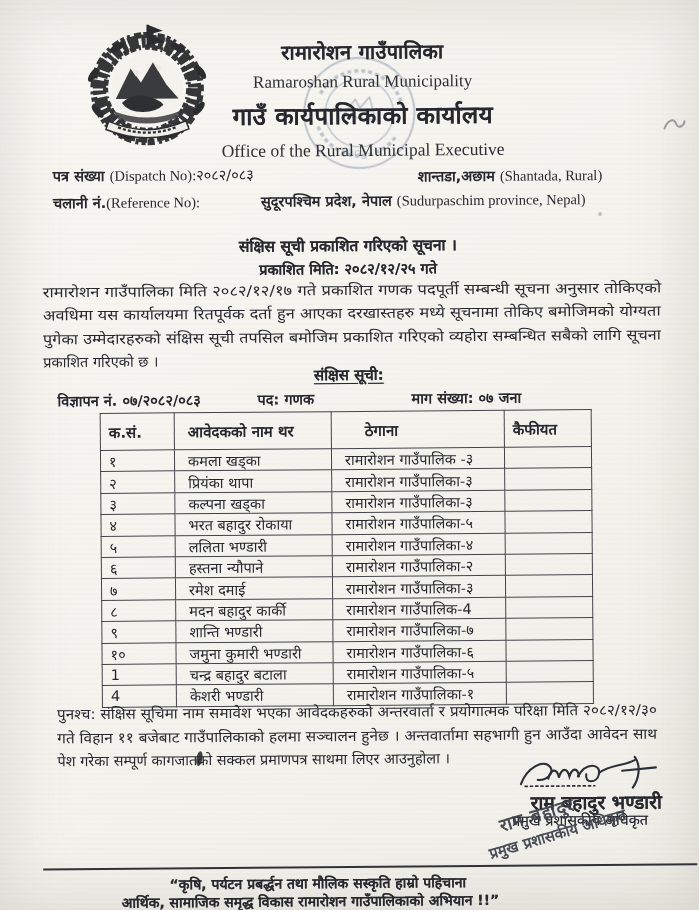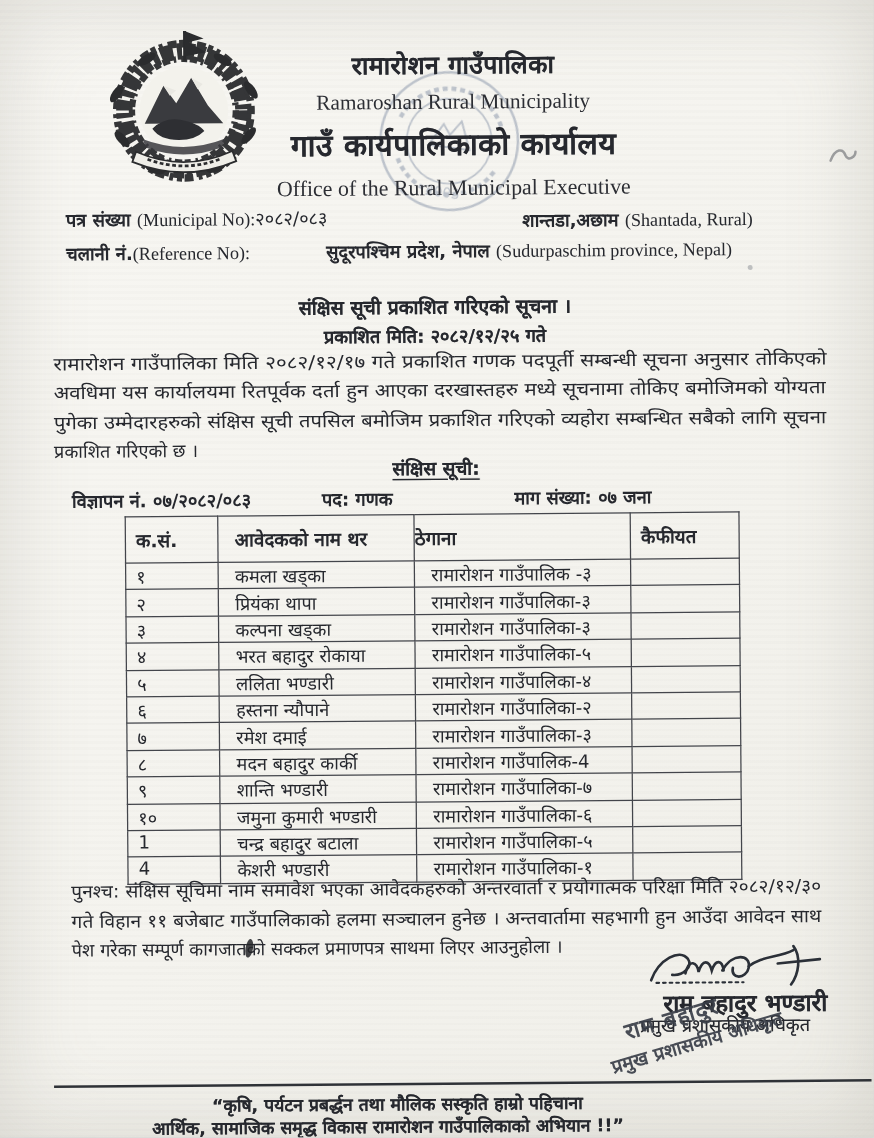--- a/index.html
+++ b/index.html
@@ -120,21 +120,21 @@
   </div>
 
   <div class="abs head-center">
     <div class="h-np1 soft">रामारोशन गाउँपालिका</div>
     <div class="h-en1 en">Ramaroshan Rural Municipality</div>
     <div class="h-np2 soft">गाउँ कार्यपालिकाको कार्यालय</div>
     <div class="h-en2 en">Office of the Rural Municipal Executive</div>
   </div>
 
   <div class="abs refline" style="left:55px;top:163px;">
-    <span class="lblnp">पत्र संख्या </span><span class="lblen">(Municipal No):</span><span class="refval">२०८२/०८३</span>
+    <span class="lblnp">पत्र संख्या </span><span class="lblen">(Dispatch No):</span><span class="refval">२०८२/०८३</span>
   </div>
   <div class="abs refline" style="left:420px;top:166px;">
     <span class="lblnp">शान्तडा,अछाम </span><span class="lblen">(Shantada, Rural)</span>
   </div>
   <div class="abs refline" style="left:55px;top:190px;">
     <span class="lblnp">चलानी नं.</span><span class="lblen">(Reference No):</span>
   </div>
   <div class="abs refline" style="left:263px;top:190px;">
     <span class="lblnp">सुदूरपश्चिम प्रदेश, नेपाल </span><span class="lblen">(Sudurpaschim province, Nepal)</span>
   </div>
@@ -153,21 +153,21 @@
 
   <div class="abs advrow" style="left:58px;top:388px;">विज्ञापन नं. ०७/२०८२/०८३</div>
   <div class="abs advrow" style="left:258px;top:388px;">पद:  गणक</div>
   <div class="abs advrow" style="left:412px;top:388px;">माग संख्या: ०७ जना</div>
 
   <table class="shortlist abs" style="left:100px;top:411px;width:454px;">
     <thead>
       <tr>
         <th class="col-sn pad-s"><span class="fitline">क.सं.</span></th>
         <th class="col-name pad-m"><span class="fitline">आवेदकको नाम थर</span></th>
-        <th class="col-addr th-center"><span class="fitline" style="transform-origin:center;">ठेगाना</span></th>
+        <th class="col-addr th-center"><span class="fitline" style="transform-origin:center;padding-left:33px;">ठेगाना</span></th>
         <th class="col-rem pad-s"><span class="fitline">कैफीयत</span></th>
       </tr>
     </thead>
     <tbody>
           <tr>
       <td class="pad-s"><span class="fitline">१</span></td>
       <td class="pad-m"><span class="fitline">कमला खड्का</span></td>
       <td class="pad-m"><span class="fitline">रामारोशन गाउँपालिक -३</span></td>
       <td class="pad-s"><span class="fitline"></span></td>
     </tr>

